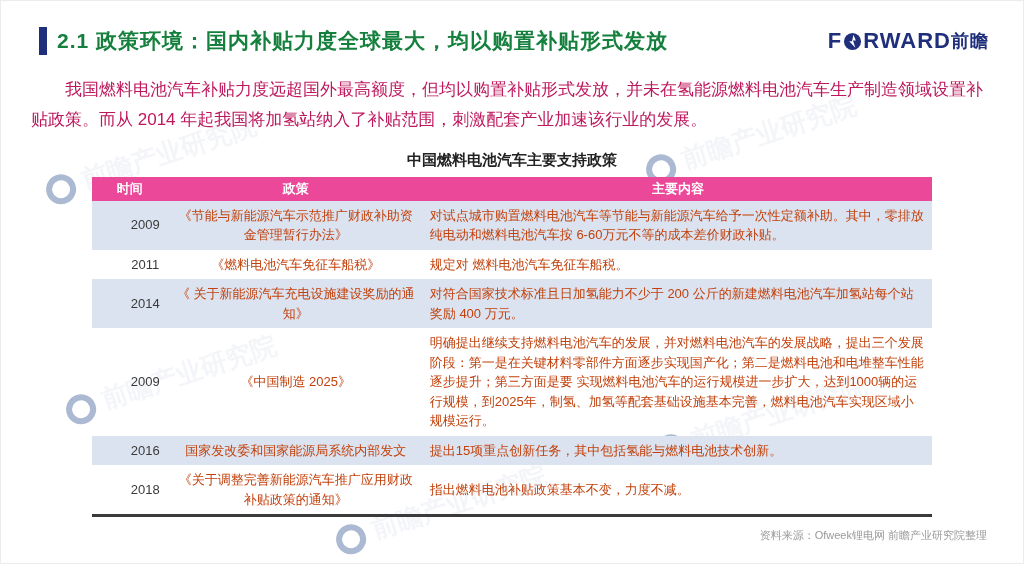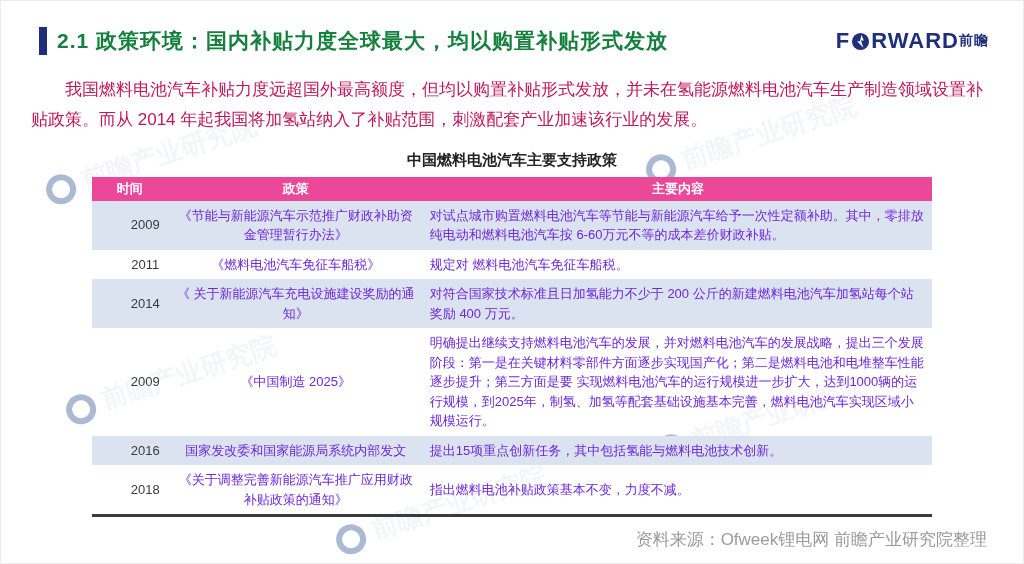--- a/index.html
+++ b/index.html
@@ -69,21 +69,21 @@
   .logo-o-icon {
     display: inline-block;
     width: 19px; height: 19px;
     margin: 0 1px;
   }
   .logo-en {
     font-size: 22px;
     letter-spacing: 1px;
   }
   .logo-cn {
-    font-size: 14px;
+    font-size: 18px;
     letter-spacing: 1px;
   }
 
   
   .intro {
     margin: 20px 34px 0 30px;
     font-size: 17px;
     line-height: 1.75;
     color: #be185d;
     text-indent: 2em;
@@ -119,36 +119,36 @@
   .policy-table th {
     background: #ec4899;
     color: #ffffff;
     font-size: 13px;
     font-weight: bold;
     padding: 3px 4px;
     text-align: center;
   }
   .policy-table td {
     font-size: 13px;
-    color: #6d28d9;
+    color: #c2410c;
     line-height: 1.5;
     padding: 5px 6px;
     vertical-align: middle;
   }
   .policy-table td.year-cell   { text-align: center; color: #3a3a3a; padding-left: 37px; }
   .policy-table td.policy-cell { text-align: center; }
   .policy-table td.content-cell{ text-align: left; margin-left: 40px; }
   .policy-table tr.striped td  { background: #DCE3F0; }
 
   
   .footer-source {
     position: absolute;
     right: 36px;
-    bottom: 12px;
-    font-size: 17px;
+    bottom: 20px;
+    font-size: 11px;
     color: #9a9a9a;
     z-index: 2;
   }
 </style>
 </head>
 <body>
 
 <div class="slide">
 
   <div class="watermark wm1"><span class="wm-ring"></span><span>前瞻产业研究院</span></div>

